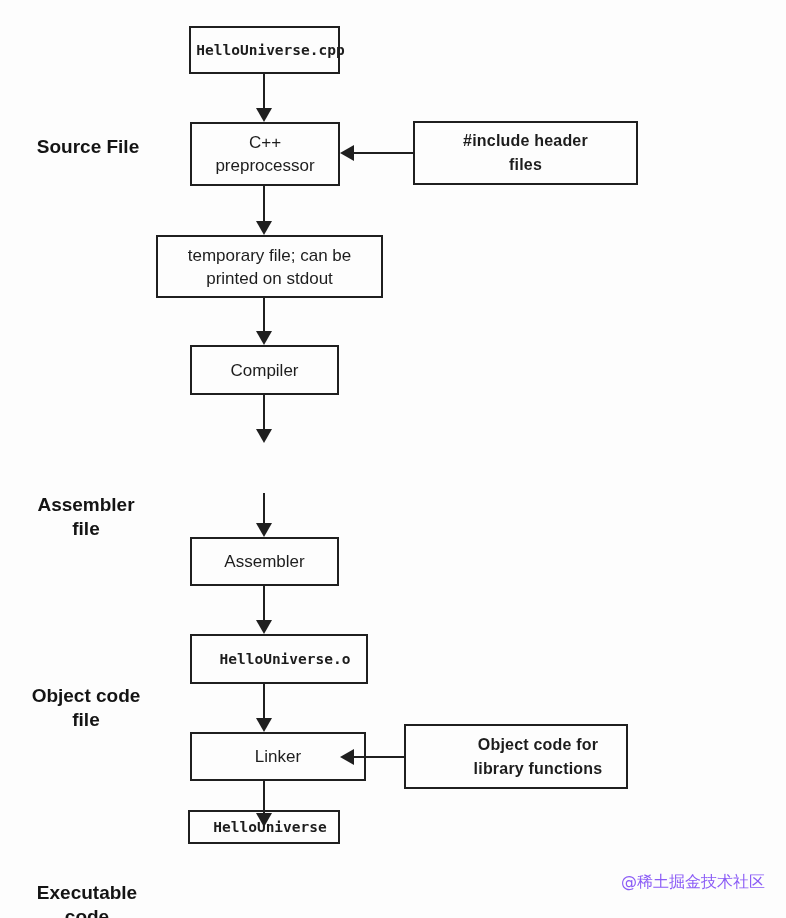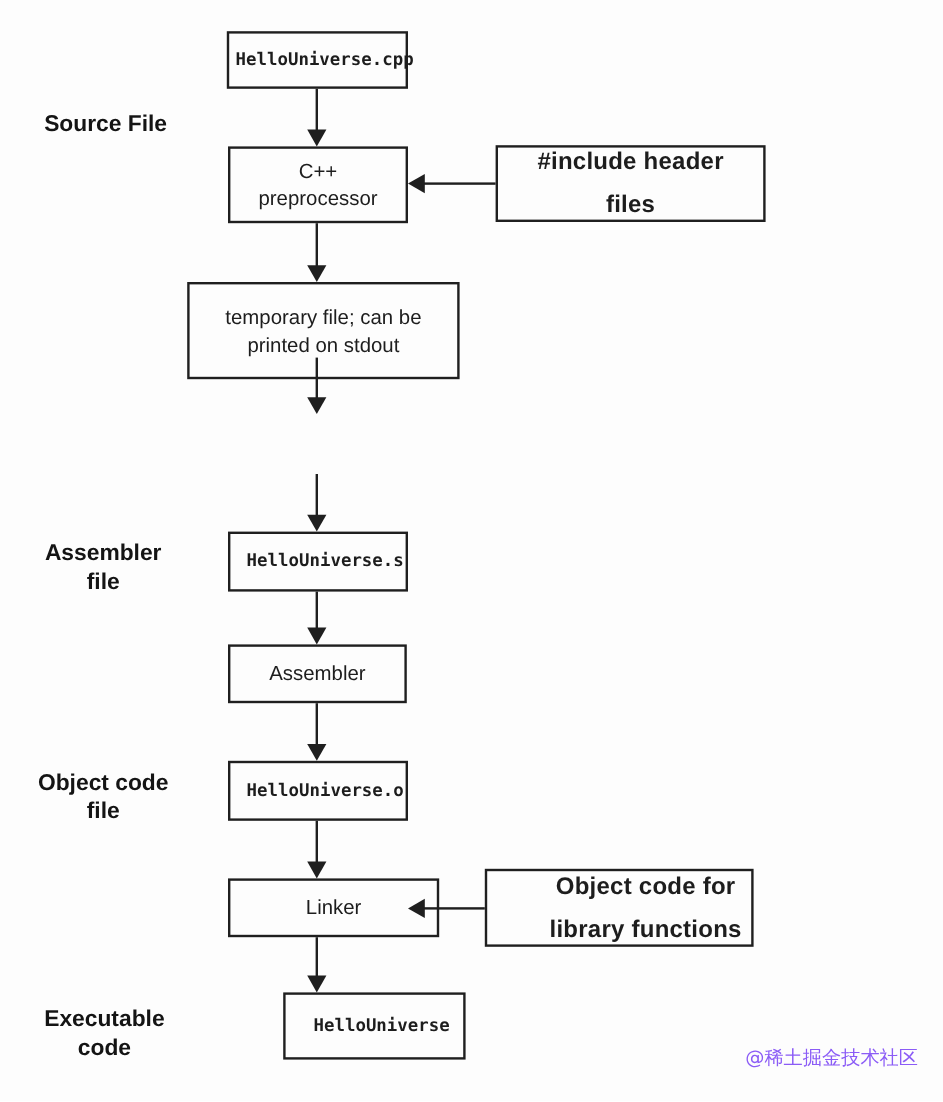--- a/index.html
+++ b/index.html
@@ -17,30 +17,31 @@
     box-sizing: border-box;
     border: 2px solid #1f1f1f;
     background: #fdfdfd;
     display: flex;
     align-items: center;
     justify-content: center;
     text-align: center;
     white-space: pre-line;
   }
   .box.sans   { font-size: 17px; line-height: 23px; font-weight: 400; }
-  .box.sansbold { font-size: 20px; line-height: 36px; font-weight: 700; letter-spacing: 0.2px; }
+  .box.sansbold { font-size: 16px; line-height: 24px; font-weight: 700; letter-spacing: 0.2px; }
   .box.mono   { font-family: "DejaVu Sans Mono", monospace; font-size: 14.5px; font-weight: 700; padding-left: 12px; }
   .sidelabel {
     position: absolute;
     font-size: 19px;
     line-height: 24px;
     font-weight: 700;
     text-align: center;
     white-space: pre-line;
     color: #141414;
+    margin-top: 43px;
   }
   .varrow { position: absolute; width: 16px; }
   .varrow .shaft { position: absolute; left: 7px; top: 0; bottom: 12px; width: 2px; background: #1f1f1f; }
   .varrow .head  { position: absolute; left: 0; bottom: 0; width: 0; height: 0;
                    border-left: 8px solid transparent; border-right: 8px solid transparent;
                    border-top: 14px solid #1f1f1f; }
   .harrow { position: absolute; height: 16px; }
   .harrow .shaft { position: absolute; left: 12px; right: 0; top: 7px; height: 2px; background: #1f1f1f; }
   .harrow .head  { position: absolute; left: 0; top: 0; width: 0; height: 0;
                    border-top: 8px solid transparent; border-bottom: 8px solid transparent;
@@ -65,33 +66,33 @@
   <div class="sidelabel" style="left:10px; top:641px; width:152px;text-align:center;">Object code
 file</div>
   <div class="sidelabel" style="left:17px; top:838px; width:140px;">Executable
 code</div>
 
   <div class="box mono" style="left:189px; top:26px; width:151px; height:48px;">HelloUniverse.cpp</div>
 
   <div class="box sans" style="left:190px; top:122px; width:150px; height:64px;">C++
 preprocessor</div>
 
-  <div class="box sans" style="left:156px; top:235px; width:227px; height:81px;">temporary file; can be
+  <div class="box sans" style="left:156px; top:235px; width:227px; height:63px;">temporary file; can be
 printed on stdout</div>
 
+  <div class="box sans" style="left:190px; top:345px; width:149px; height:50px;">Compiler</div>
 
-  <div class="box mono" style="left:190px; top:443px; width:150px; height:50px;">HelloUniverse.s</div>
 
   <div class="box sans" style="left:190px; top:537px; width:149px; height:49px;">Assembler</div>
 
-  <div class="box mono" style="left:190px; top:634px; width:150px; height:50px;">HelloUniverse.o</div>
+  <div class="box mono" style="left:190px; top:634px; width:178px; height:50px;">HelloUniverse.o</div>
 
   <div class="box sans" style="left:190px; top:732px; width:176px; height:49px;">Linker</div>
 
-  <div class="box mono" style="left:188px; top:827px; width:152px; height:56px;margin-left:48px;">HelloUniverse</div>
+  <div class="box mono" style="left:188px; top:810px; width:152px; height:34px;">HelloUniverse</div>
 
   <div class="box sansbold" style="left:413px; top:121px; width:225px; height:64px;">#include header
 files</div>
 
   <div class="box sansbold" style="left:404px; top:724px; width:224px; height:65px;padding-left:44px;">Object code for
 library functions</div>
 
   <div class="varrow" style="left:256px; top:74px; height:48px;">
     <div class="shaft"></div>
     <div class="head"></div>

